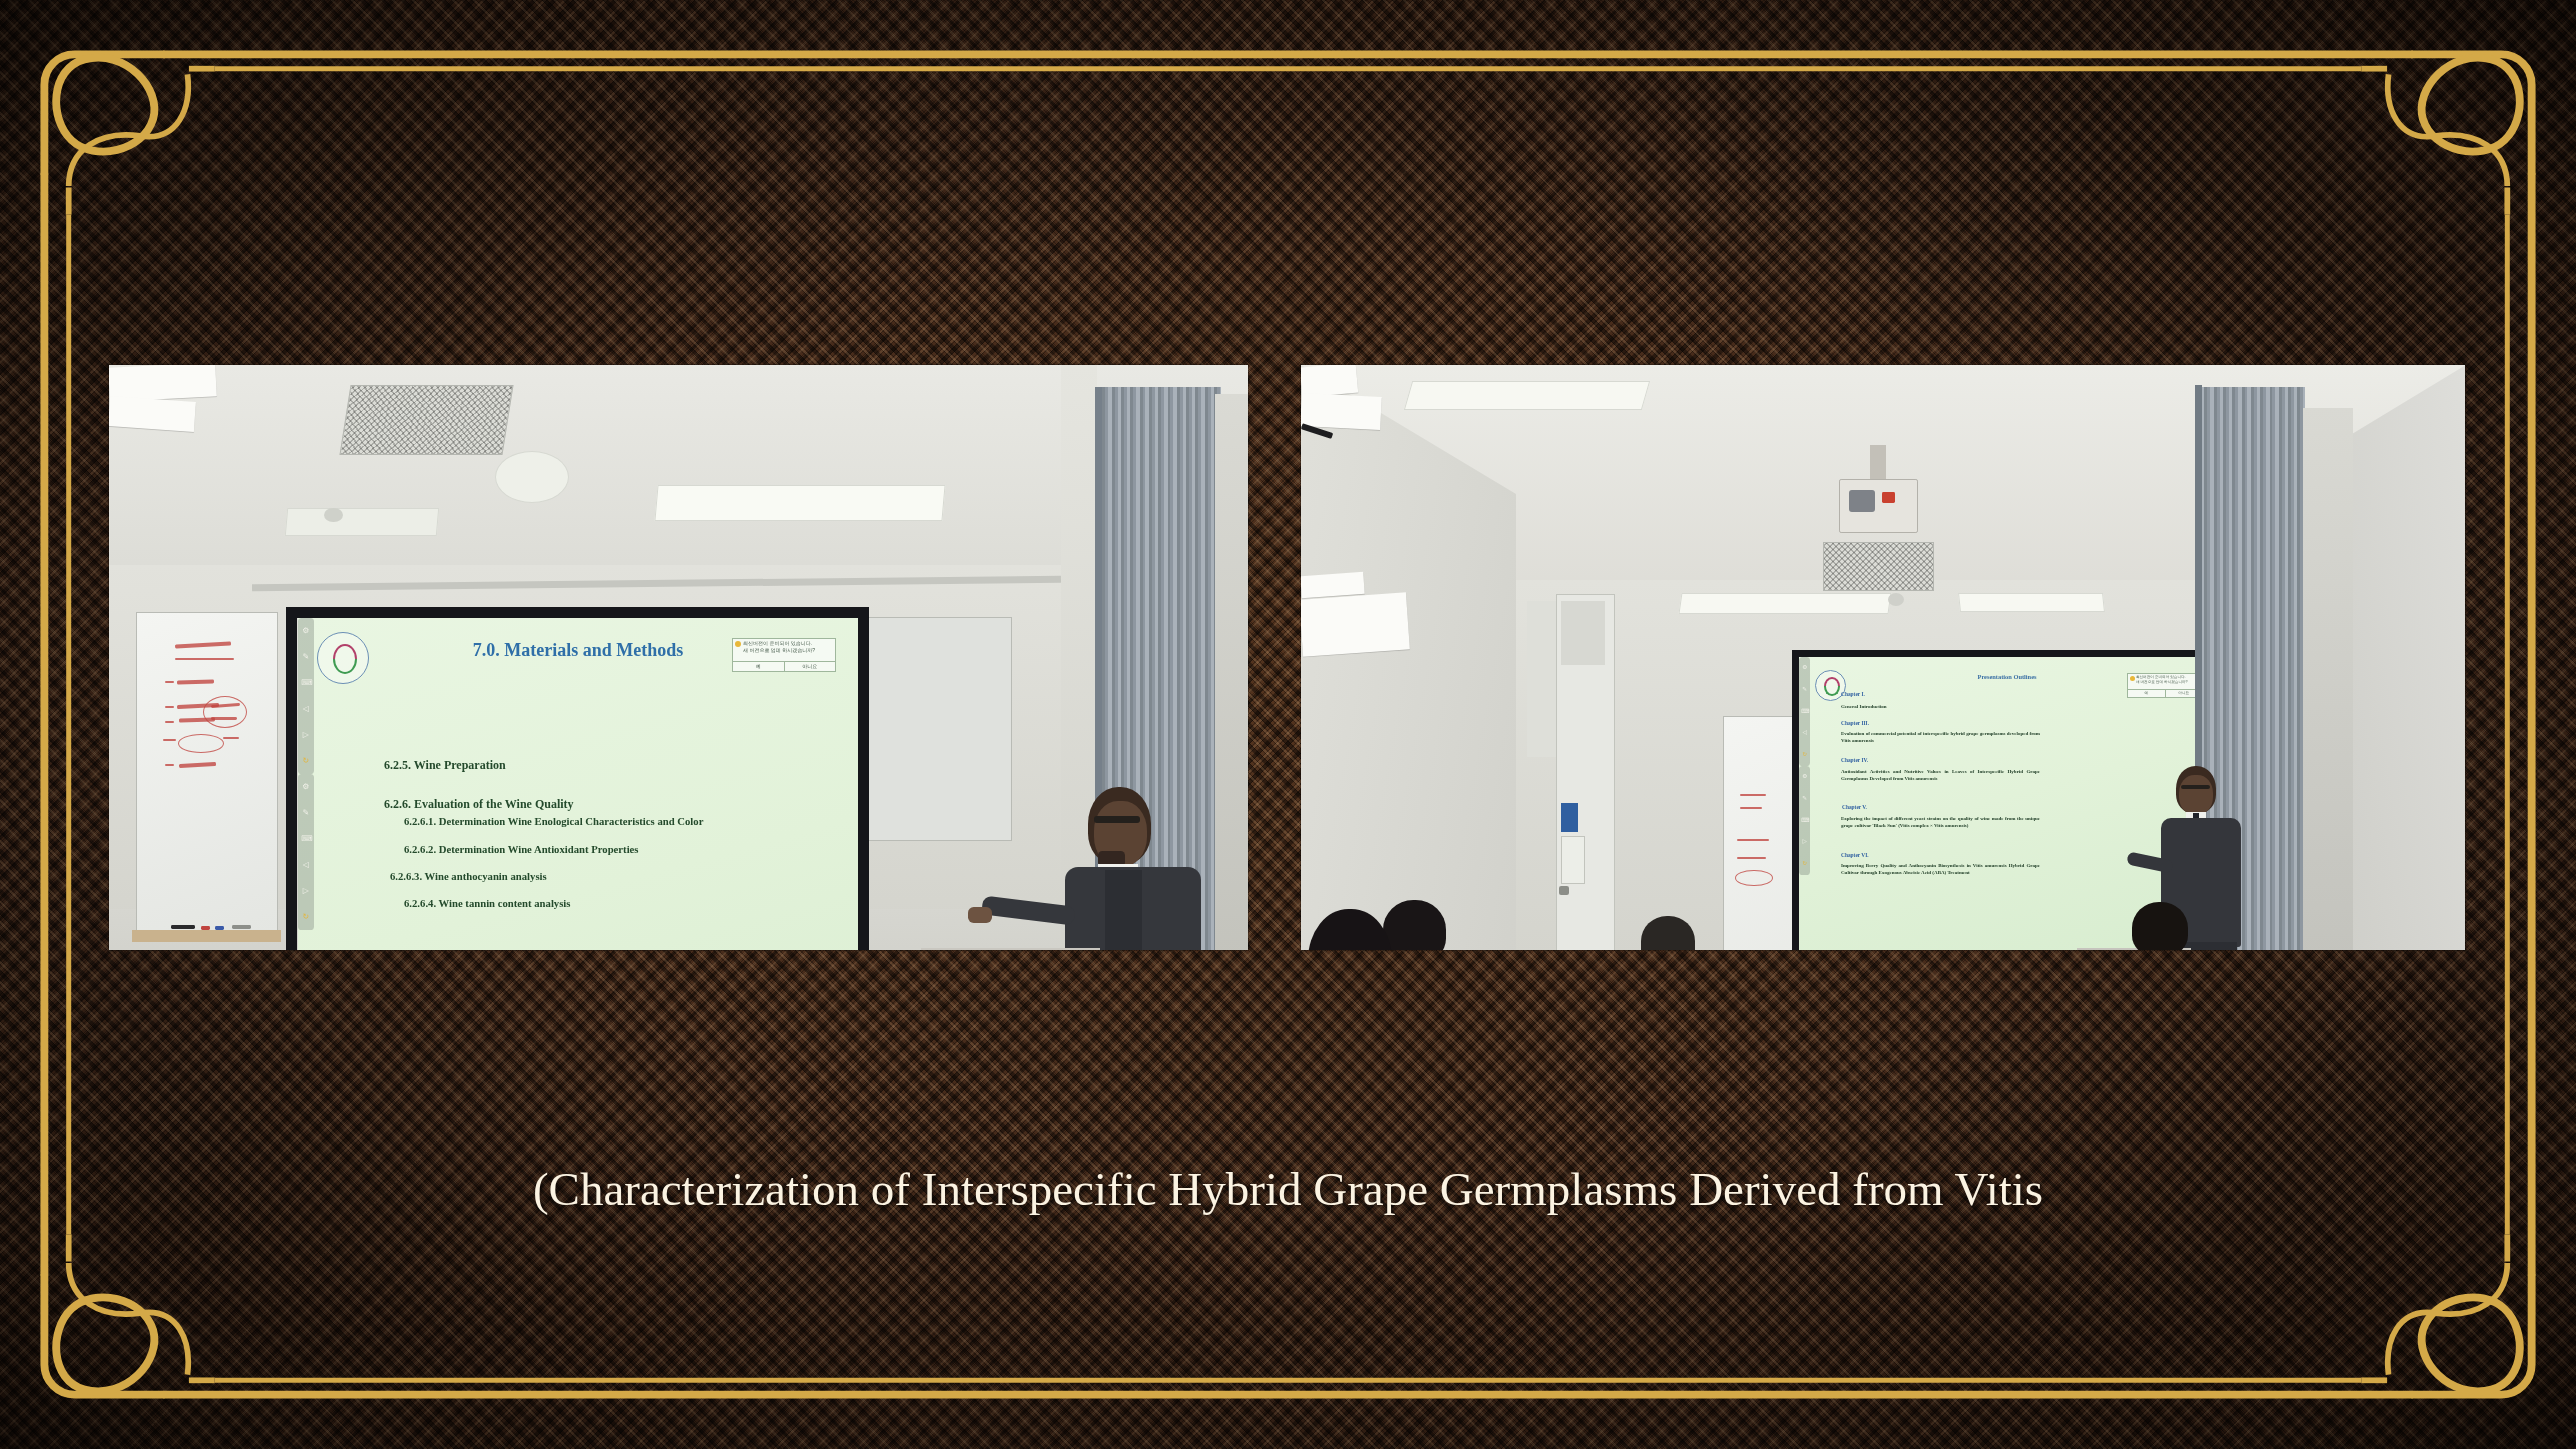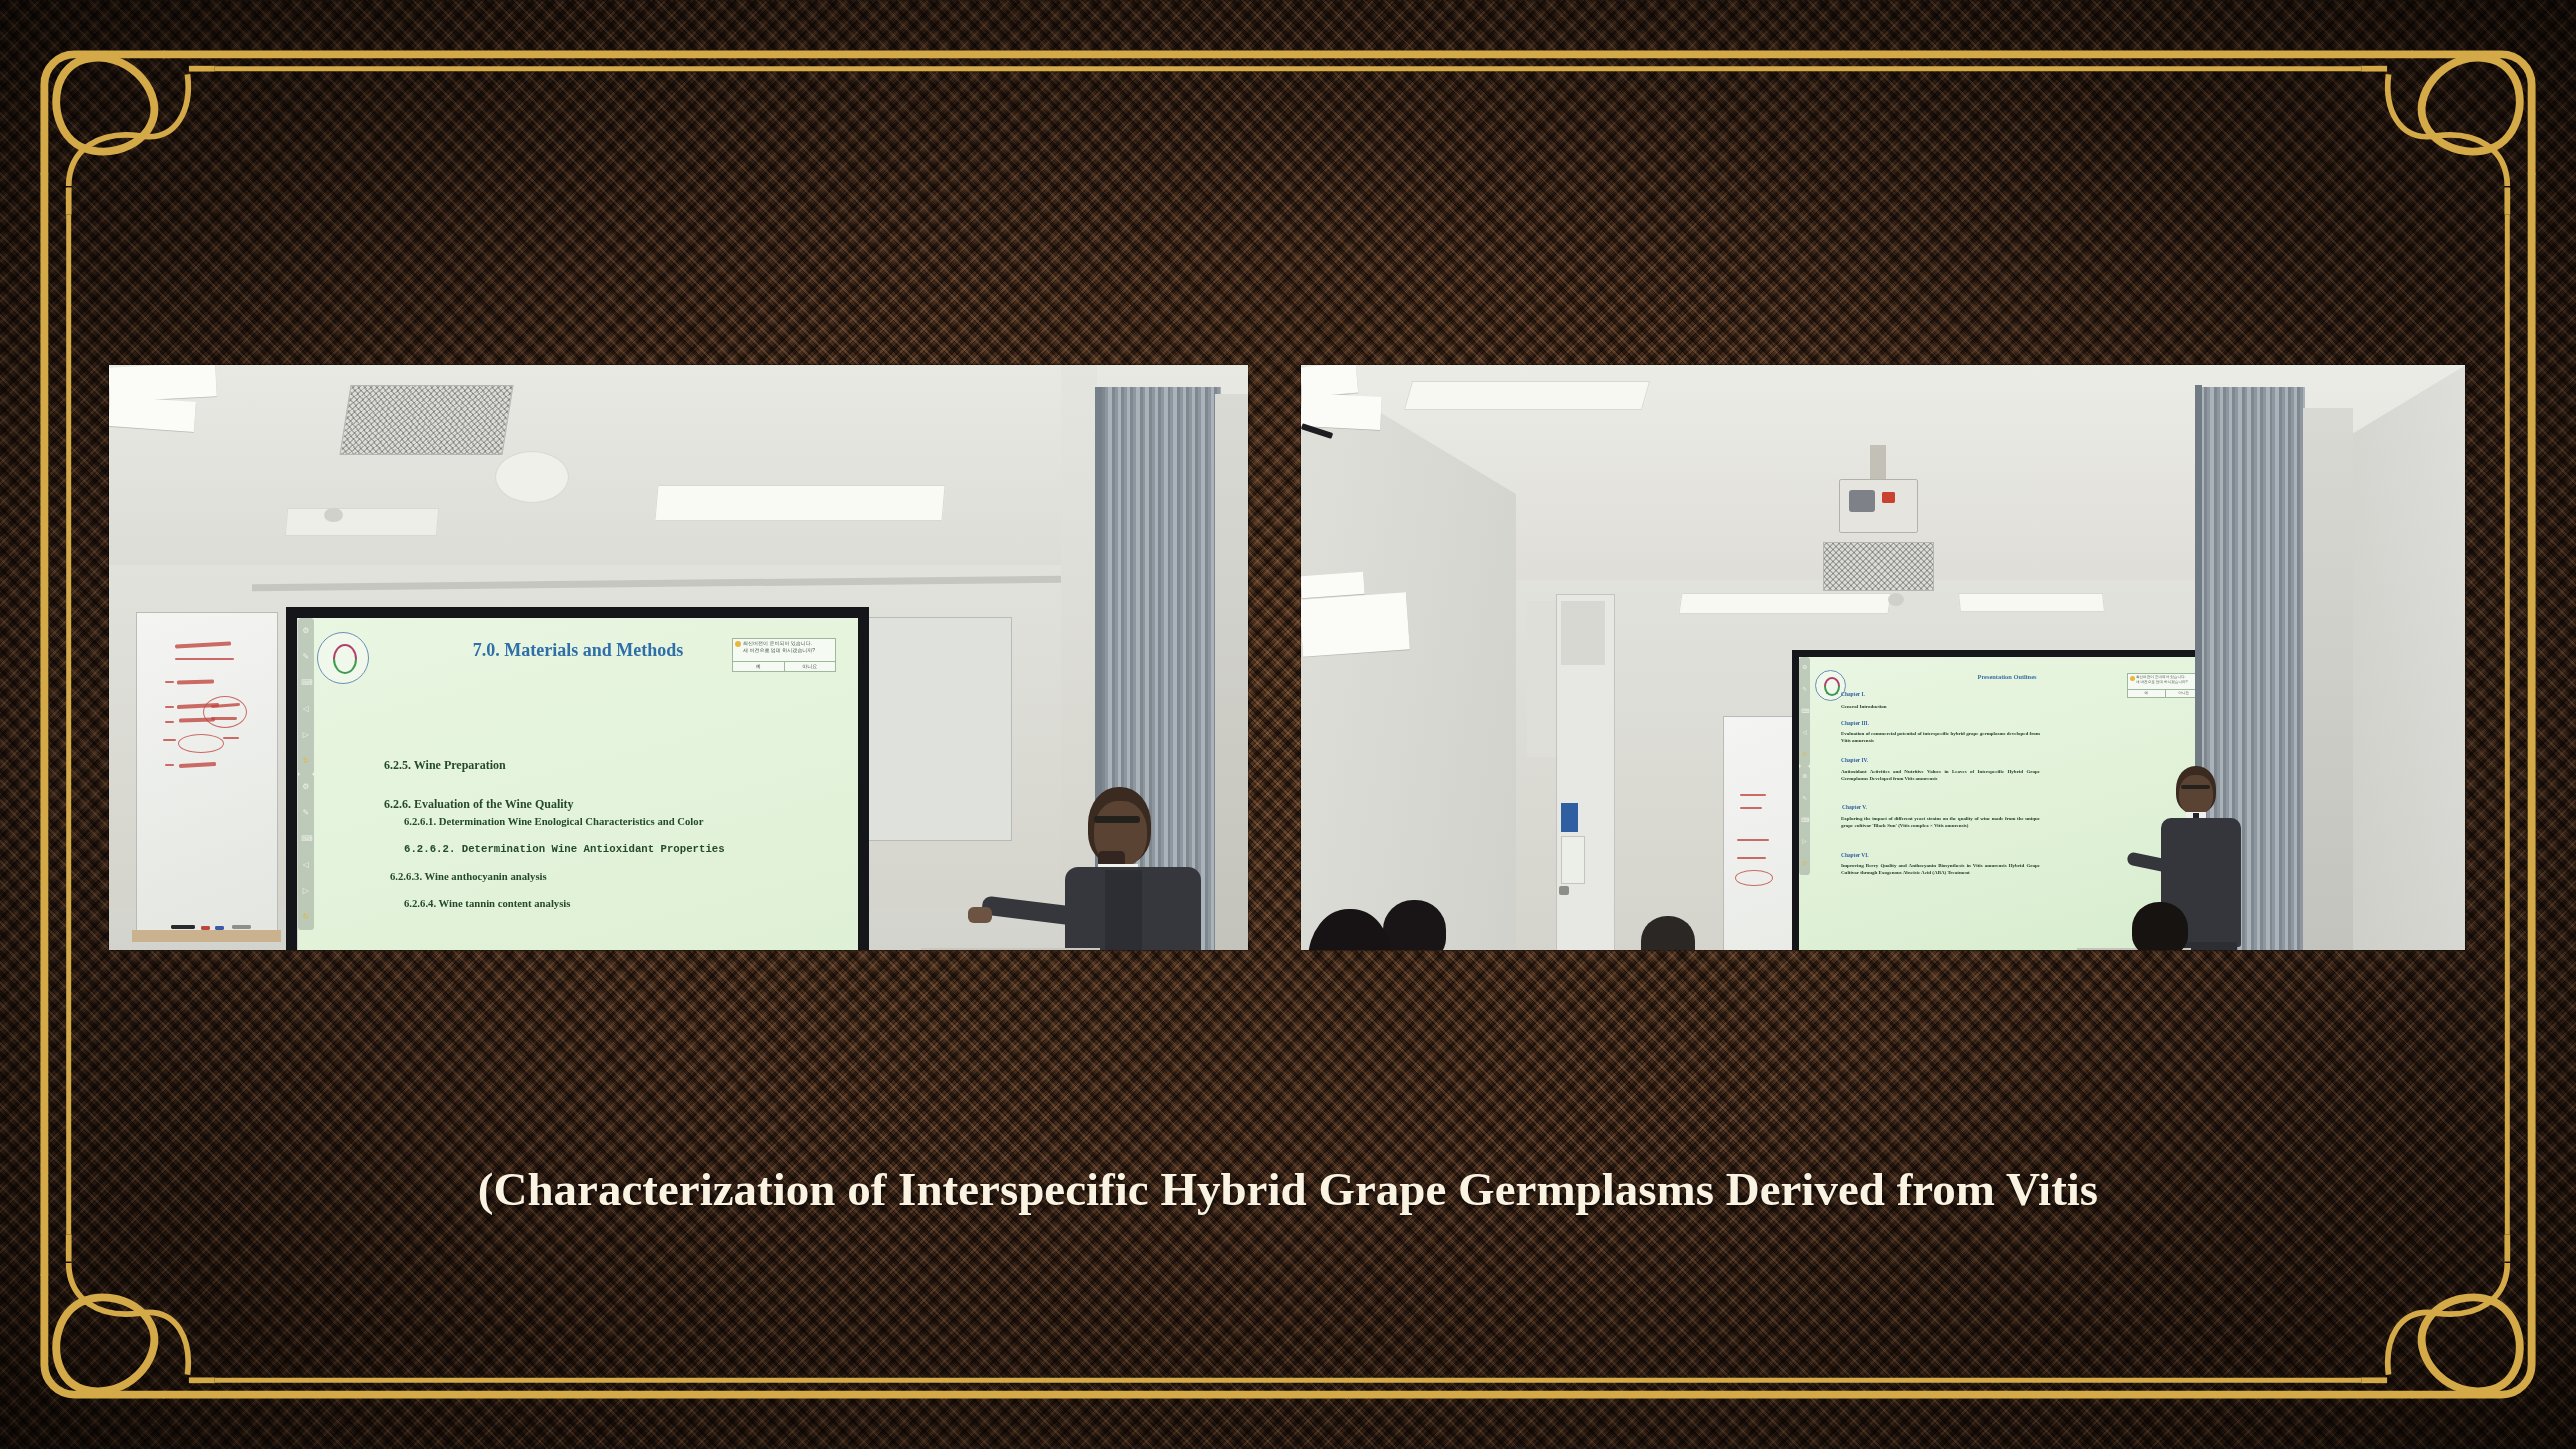--- a/index.html
+++ b/index.html
@@ -263,21 +263,21 @@
     left: 86px;
     top: 1159px;
     width: 2404px;
     text-align: center;
     color: #fbf3e2;
     font-family: "Liberation Serif", serif;
     font-size: 47px;
     line-height: 1.30;
     text-shadow: 1.4px 2.1px 5px rgba(0,0,0,0.7);
   }
-  #thesis-title .ln { display: block; white-space: nowrap; font-weight: bold; }
+  #thesis-title .ln { display: block; white-space: nowrap; }
   #thesis-title .ko { font-family: "Liberation Sans", sans-serif; font-weight: 400; }
 </style>
 </head>
 <body>
 
 <div id="slide">
 
   <div id="slide-texture"></div>
   <div id="slide-vignette"></div>
 
@@ -376,21 +376,21 @@
         </div>
         <div class="ud-buttons" style="position:absolute;left:0;right:0;bottom:0;">
           <div class="ud-btn">예</div>
           <div class="ud-btn">아니요</div>
         </div>
       </div>
 
       <div class="slide-body-line" style="left:86px;top:140px;font-size:12px;">6.2.5. Wine Preparation</div>
       <div class="slide-body-line" style="left:86px;top:179px;font-size:12px;">6.2.6. Evaluation of the Wine Quality</div>
       <div class="slide-body-line" style="left:106px;top:197px;font-size:10.7px;">6.2.6.1. Determination Wine Enological Characteristics and Color</div>
-      <div class="slide-body-line" style="left:106px;top:225px;font-size:10.7px;font-family:Liberation Mono, monospace;">6.2.6.2. Determination Wine Antioxidant Properties</div>
+      <div class="slide-body-line" style="left:106px;top:225px;font-size:10.7px;">6.2.6.2. Determination Wine Antioxidant Properties</div>
       <div class="slide-body-line" style="left:92px;top:252px;font-size:10.7px;">6.2.6.3. Wine anthocyanin analysis</div>
       <div class="slide-body-line" style="left:106px;top:279px;font-size:10.7px;">6.2.6.4. Wine tannin content analysis</div>
 
       <div class="screen-toolbar" style="left:11.4px;top:292px;width:15.7px;height:156px;">
         <div class="tb-dot">⚙</div>
         <div class="tb-dot">✎</div>
         <div class="tb-dot">⌨</div>
         <div class="tb-dot">◁</div>
         <div class="tb-dot">▷</div>
         <div class="tb-dot" style="color:#e2b640;">↻</div>

